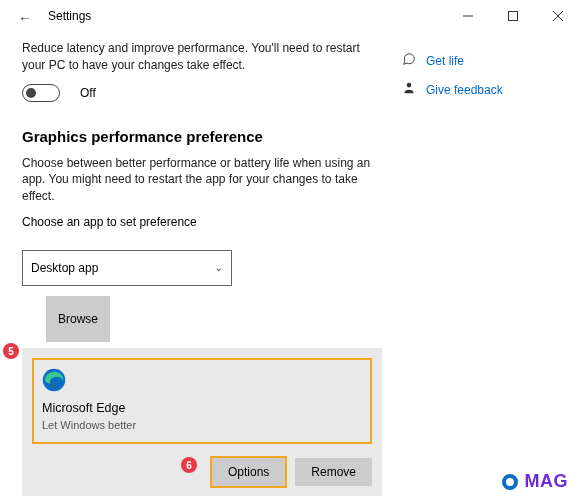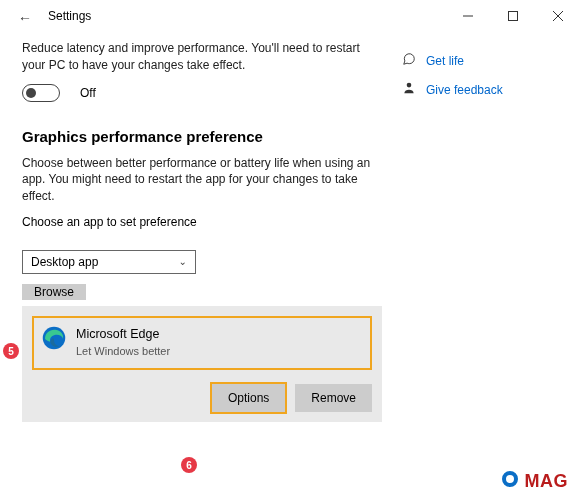--- a/index.html
+++ b/index.html
@@ -16,38 +16,38 @@
     .page-header { display: flex; align-items: center; gap: 14px; margin-bottom: 26px; }
     .home-icon { font-size: 15px; color: #444; }
     .page-title { font-size: 22px; font-weight: 600; }
     h2 { font-size: 15px; font-weight: 600; margin-bottom: 10px; }
     .desc { font-size: 12px; color: #222; line-height: 1.4; margin-bottom: 10px; }
     .toggle-row { display: flex; align-items: center; gap: 20px; margin-bottom: 26px; }
     .toggle { width: 38px; height: 18px; border: 1.5px solid #444; border-radius: 10px; position: relative; cursor: pointer; background: #fff; }
     .toggle::after { content: ""; position: absolute; left: 3px; top: 50%; transform: translateY(-50%); width: 10px; height: 10px; border-radius: 50%; background: #444; }
     .toggle-label { font-size: 12px; }
     .field-label { font-size: 12px; margin-bottom: 21px; }
-    .select { display: flex; align-items: center; justify-content: space-between; border: 1px solid #666; padding: 4px 8px; width: 174px; font-size: 12px; cursor: pointer; background: #fff; }
+    .select { display: flex; align-items: center; justify-content: space-between; border: 1px solid #666; padding: 10px 8px; width: 210px; font-size: 12px; cursor: pointer; background: #fff; }
     .chevron { font-size: 10px; color: #444; }
-    .browse-btn { margin-top: 10px; padding: 1px 12px; font-size: 12px; background: #ccc; border: none; cursor: pointer; }
+    .browse-btn { margin-top: 10px; padding: 16px 12px; font-size: 12px; background: #ccc; border: none; cursor: pointer; margin-left: 24px; }
     .app-card { margin-top: 6px; background: #e9e9e9; padding: 10px 10px 10px 10px; }
-    .app-item { display: flex; gap: 10px; border: 2.5px solid #f0a620; padding: 8px; background: #e9e9e9; }
+    .app-item { display: flex; gap: 4px; border: 2.5px solid #f0a620; padding: 8px; background: #e9e9e9; flex-direction: column; }
     .edge-icon { width: 24px; height: 24px; flex-shrink: 0; }
     .app-info { font-size: 11px; color: #555; line-height: 1.4; }
     .app-info .name { font-size: 12.5px; color: #000; margin-bottom: 1px; }
     .app-actions { display: flex; justify-content: flex-end; gap: 10px; margin-top: 14px; }
     .btn { padding: 7px 16px; font-size: 12px; background: #ccc; border: none; cursor: pointer; }
     .btn.highlighted { outline: 2.5px solid #f0a620; }
     .side-link { display: flex; align-items: center; gap: 8px; margin-bottom: 12px; font-size: 12px; cursor: pointer; }
     .side-link .icon { width: 16px; color: #333; }
     .side-link .text { color: #0066cc; }
     .badge { position: absolute; width: 16px; height: 16px; border-radius: 50%; background: #e63946; color: #fff; font-size: 10px; display: flex; align-items: center; justify-content: center; font-weight: 600; }
     .badge-5 { left: 3px; top: 343px; }
     .badge-6 { left: 181px; top: 457px; }
-    .watermark { position: absolute; right: 12px; bottom: 8px; font-weight: 700; font-size: 18px; letter-spacing: 0.5px; color: #b91c1c; display: flex; align-items: flex-start; gap: 7px; }
+    .watermark { position: absolute; right: 12px; bottom: 8px; font-weight: 700; font-size: 18px; letter-spacing: 0.5px; color: #6d28d9; display: flex; align-items: center; gap: 7px; }
     .watermark .circle { width: 16px; height: 16px; border: 4px solid #0b6ec6; border-radius: 50%; display: inline-block; position: relative; }
   </style>
 </head>
 <body>
 
 <div class="titlebar">
   <div class="titlebar-left">
     <span class="back-btn">←</span>
     <span class="app-title">Settings</span>
   </div>

